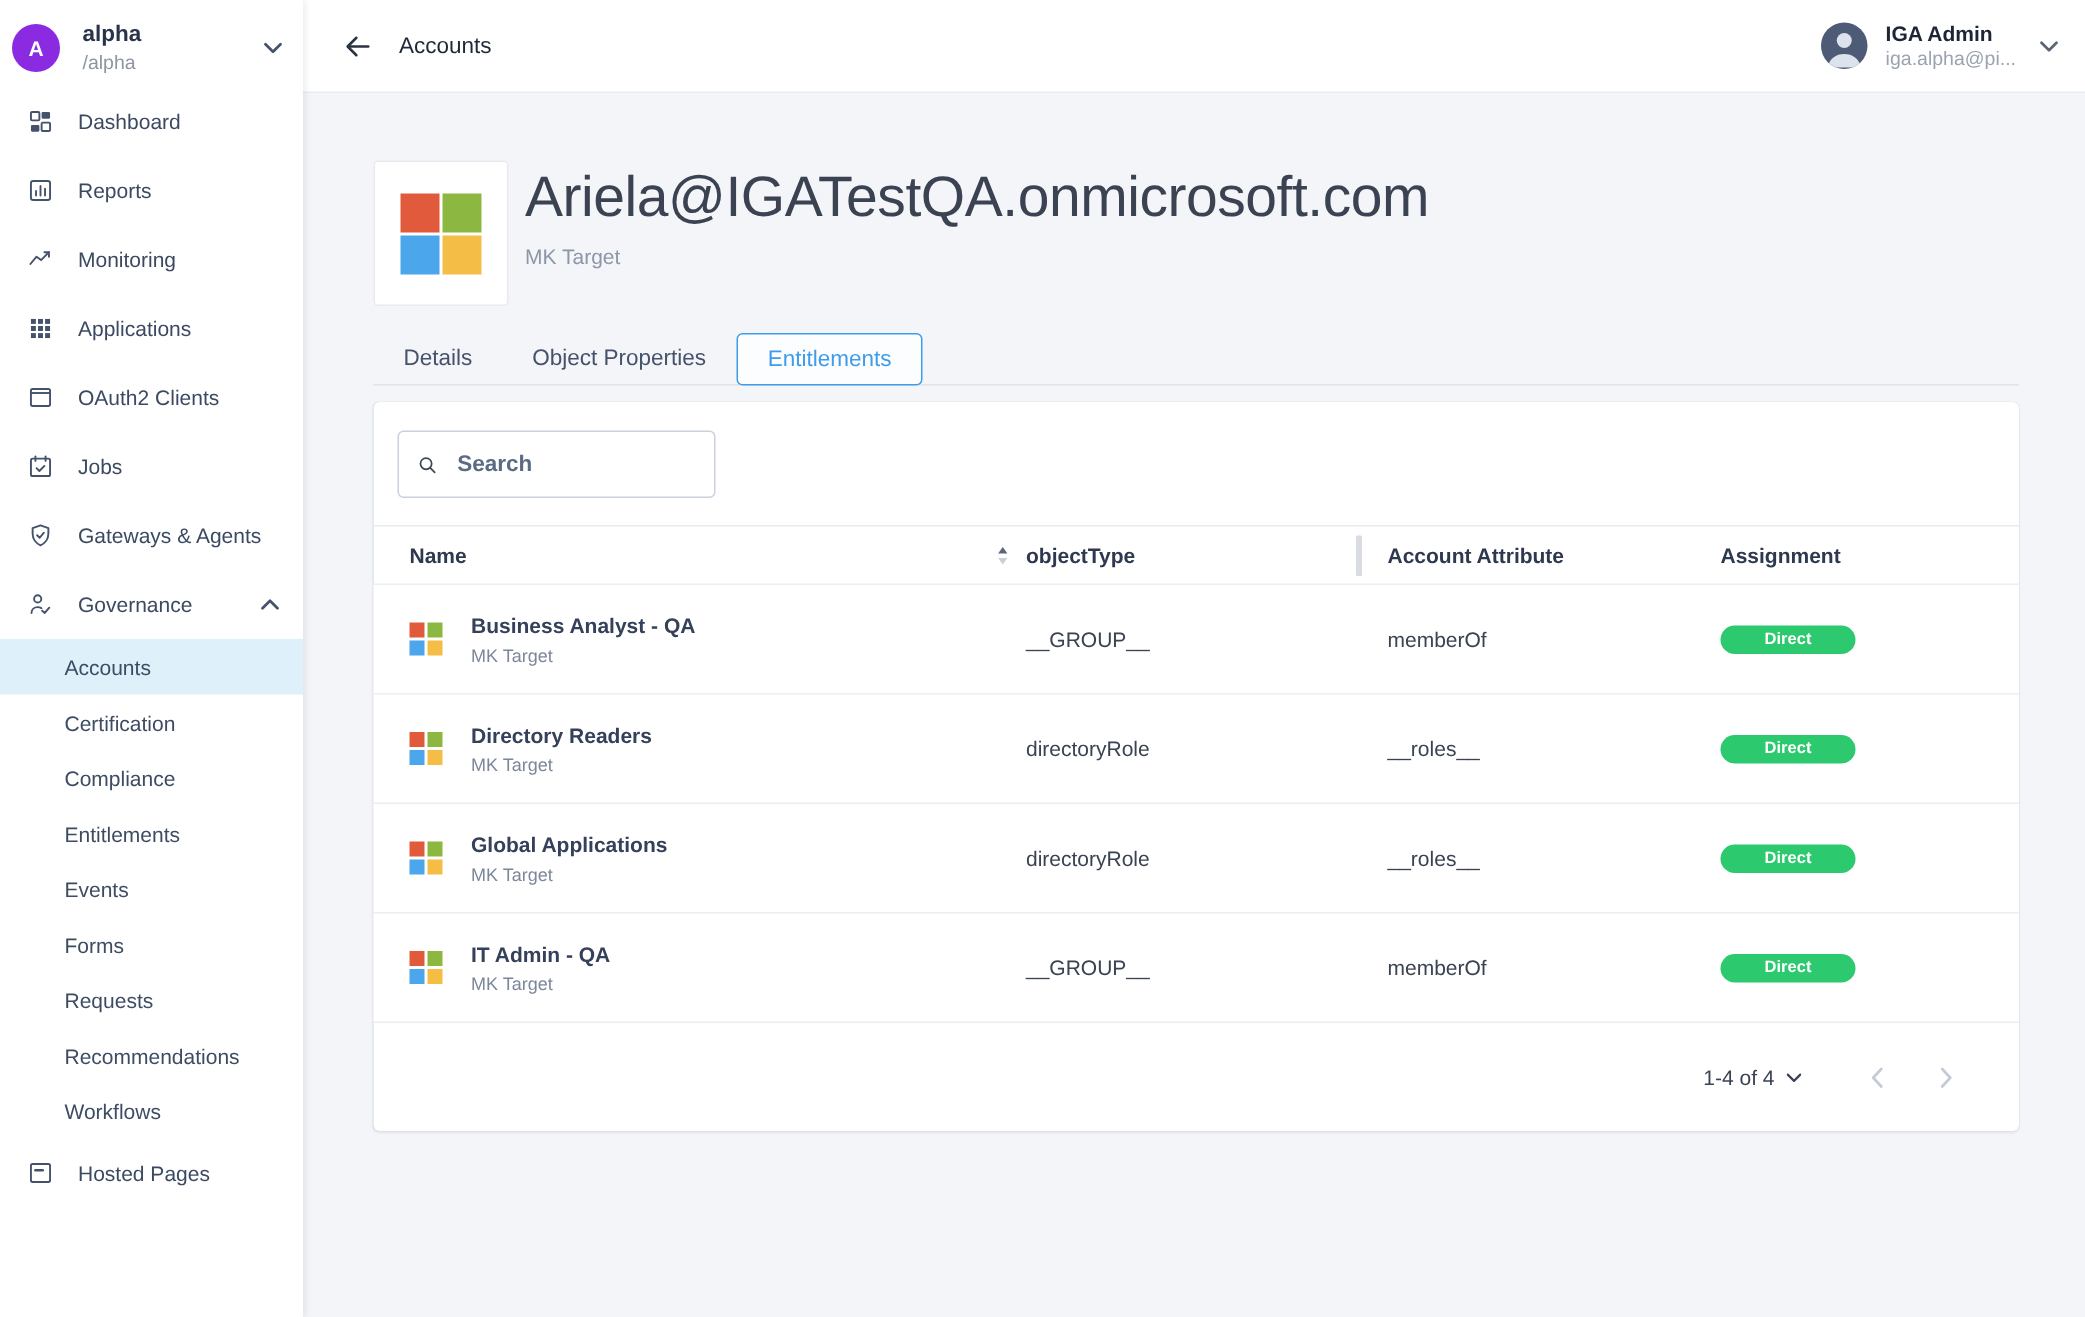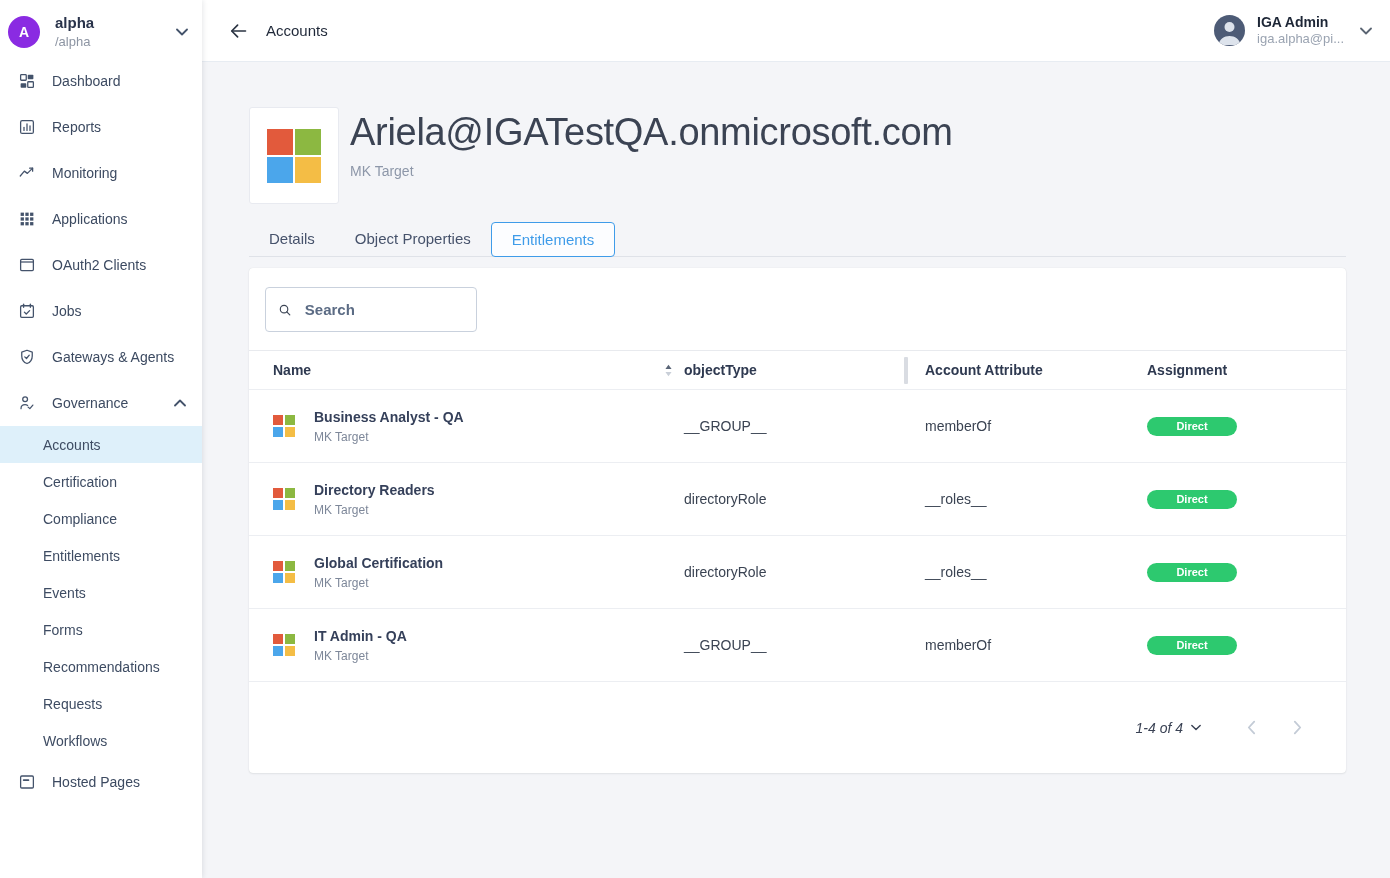--- a/index.html
+++ b/index.html
@@ -72,21 +72,21 @@
   .c-attr { flex:0 0 217px; padding-left:17px; }
   .c-assign { flex:1 1 auto; padding-left:22px; }
   .t-row { display:flex; align-items:center; height:73px; border-top:1px solid #eceef2; font-size:14px; color:#3a4352; background:#fff; }
   .ms-sm { display:grid; grid-template-columns:10px 10px; grid-template-rows:10px 10px; gap:2px; flex:0 0 22px; }
   .ms-sm span { display:block; }
   .ms-sm .r{background:#e25a3c;} .ms-sm .g{background:#8cb841;} .ms-sm .b{background:#4ba6eb;} .ms-sm .y{background:#f4bd45;}
   .name-stack { margin-left:19px; display:flex; flex-direction:column; }
   .row-name { font-weight:bold; color:#35405a; font-size:14px; }
   .row-target { color:#7d8799; font-size:12px; margin-top:5px; }
   .badge { min-width:90px; height:19px; line-height:19px; border-radius:10px; background:#2dc96f; color:#fff; font-size:11px; font-weight:bold; text-align:center; display:inline-block; padding:0 10px; }
-  .t-foot { display:flex; align-items:center; justify-content:flex-end; height:92px; border-top:1px solid #eceef2; padding-right:37px; font-size:14px; color:#3a4254;font-style:italic; }
+  .t-foot { display:flex; align-items:center; justify-content:flex-end; height:73px; border-top:1px solid #eceef2; padding-right:37px; font-size:14px; color:#3a4254; }
   .range { display:flex; align-items:center; cursor:pointer; }
   .range-chevron { margin-left:8px; display:flex; }
   .pg-btn { width:24px; height:24px; display:flex; align-items:center; justify-content:center; cursor:default; }
   .pg-prev { margin-left:38px; }
   .pg-next { margin-left:22px; }
   .sort-icon { display:flex; }
 </style>
 </head>
 <body>
 
@@ -197,22 +197,22 @@
           </svg>
         </span>
       </div>
       <div>
         <div class="sub-item selected">Accounts</div>
         <div class="sub-item">Certification</div>
         <div class="sub-item">Compliance</div>
         <div class="sub-item">Entitlements</div>
         <div class="sub-item">Events</div>
         <div class="sub-item">Forms</div>
+        <div class="sub-item">Requests</div>
         <div class="sub-item">Recommendations</div>
-        <div class="sub-item">Requests</div>
         <div class="sub-item">Workflows</div>
       </div>
       <div class="nav-item">
         <span class="nav-icon">
           <svg width="18" height="18" viewBox="0 0 24 24" fill="none" stroke="#44536b" stroke-width="1.7" stroke-linecap="round">
             <rect x="3.5" y="4" width="17" height="16" rx="1.5"></rect>
             <line x1="7.5" y1="9.5" x2="14" y2="9.5" stroke-width="2.2"></line>
           </svg>
         </span>
         <span class="nav-label">Hosted Pages</span>
@@ -338,21 +338,21 @@
 
   <div class="t-row">
     <div class="c-name">
       <span class="ms-sm">
                 <span class="r"></span>
                 <span class="g"></span>
                 <span class="b"></span>
                 <span class="y"></span>
               </span>
       <span class="name-stack">
-        <span class="row-name">Global Certification</span>
+        <span class="row-name">Global Applications</span>
         <span class="row-target">MK Target</span>
       </span>
     </div>
     <div class="c-type">directoryRole</div>
     <div class="c-sp"></div>
     <div class="c-attr">__roles__</div>
     <div class="c-assign"><span class="badge">Direct</span></div>
   </div>
 
   <div class="t-row">

